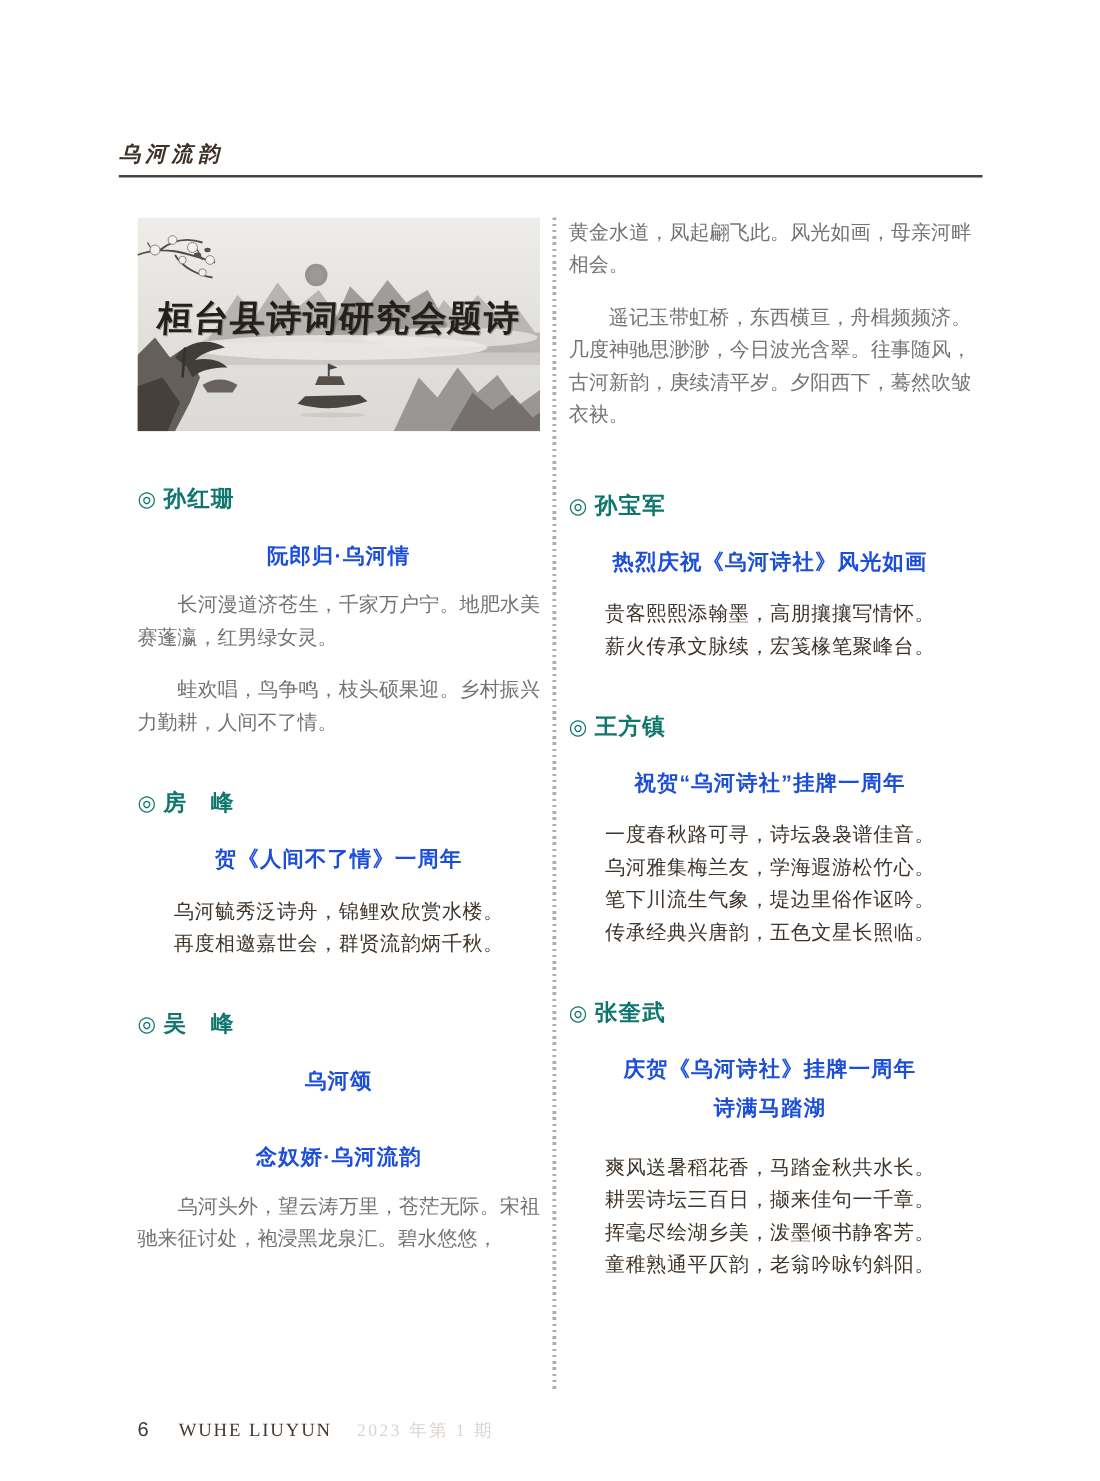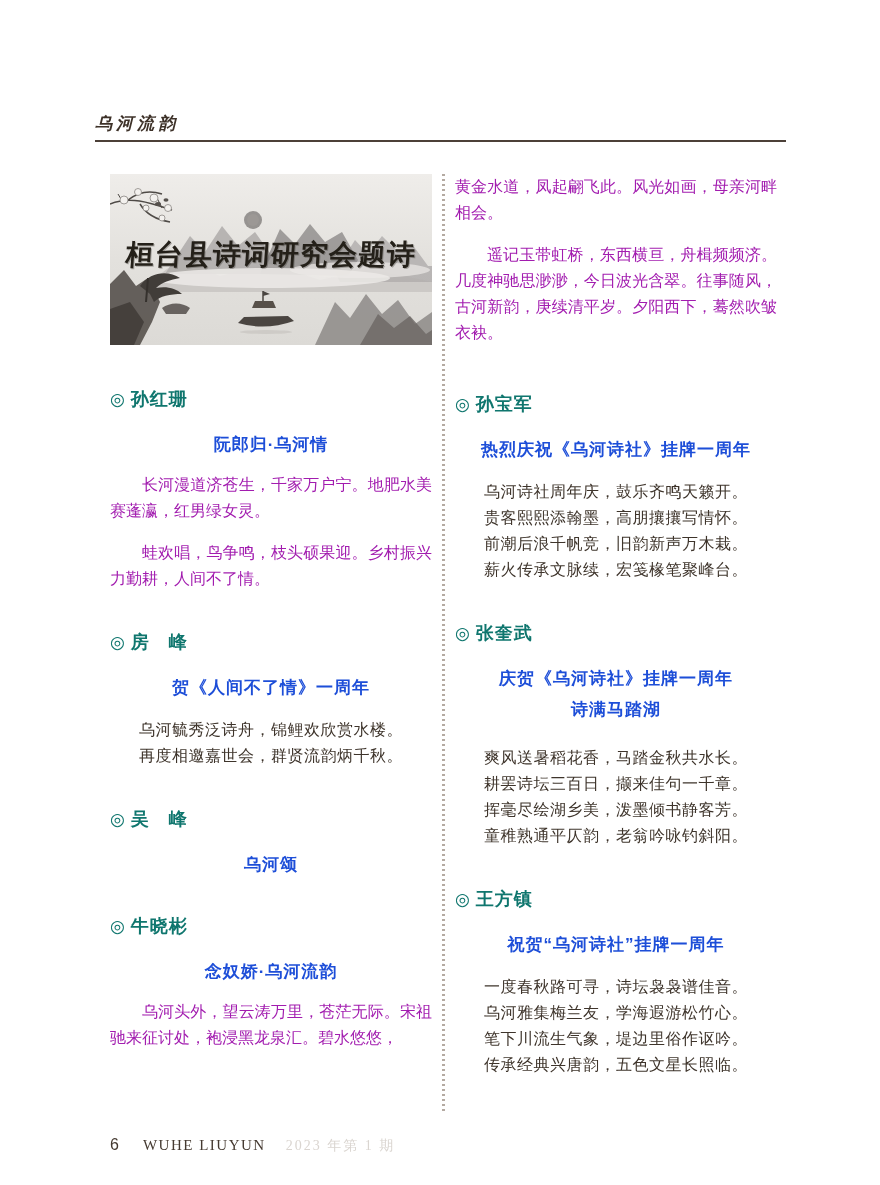--- a/index.html
+++ b/index.html
@@ -28,21 +28,21 @@
   .poem-section{margin-top:38px;}
   .col-left .poem-section:first-of-type{margin-top:0;}
   .col-right .poem-section:first-of-type{margin-top:46px;}
   .author{margin:0;font-size:18px;font-weight:bold;color:#0f766e;letter-spacing:1px;}
   .author .marker{margin-right:5px;font-size:17px;font-weight:normal;}
   .poem-title{
     margin:22px 0 0 0;text-align:center;font-size:17px;font-weight:bold;color:#1d4ed8;
     font-family:"Liberation Sans",sans-serif;letter-spacing:1px;
   }
   .poem-title.second{margin-top:8px;}
-  .body-para{margin:16px 0 0 0;font-size:16px;line-height:26px;text-align:justify;text-indent:2em;color:#a21caf;}
+  .body-para{margin:16px 0 0 0;font-size:16px;line-height:26px;text-align:justify;text-indent:2em;color:#737373;}
   .body-para.no-indent{margin-top:0;text-indent:0;}
   .poem-lines{margin-top:18px;text-align:center;}
   .poem-line{font-size:16px;line-height:26px;letter-spacing:0.5px;color:#3e342b;}
   
   .footer{position:absolute;left:110px;top:1092px;display:flex;align-items:baseline;}
   .page-num{font-family:"Liberation Sans",sans-serif;font-size:16px;color:#43382f;}
   .journal-latin{margin-left:24px;font-size:15px;letter-spacing:1.5px;color:#453a31;text-align:center;}
   .issue{margin-left:20px;font-size:14px;letter-spacing:2px;color:#dad5d0;}
 </style>
 </head>
@@ -138,68 +138,65 @@
           <div class="poem-line">再度相邀嘉世会，群贤流韵炳千秋。</div>
         </div>
       </section>
 
       <section class="poem-section">
         <h3 class="author"><span class="marker">◎</span><span>吴　峰</span></h3>
         <h4 class="poem-title">乌河颂</h4>
       </section>
 
       <section class="poem-section">
-        <h3 class="author"><span class="marker">◎</span><span>牛晓彬</span></h3>
         <h4 class="poem-title">念奴娇·乌河流韵</h4>
         <p class="body-para">乌河头外，望云涛万里，苍茫无际。宋祖驰来征讨处，袍浸黑龙泉汇。碧水悠悠，</p>
       </section>
 
     </div>
 
     <div class="divider"></div>
 
     <div class="col col-right">
 
       <p class="body-para no-indent">黄金水道，凤起翩飞此。风光如画，母亲河畔相会。</p>
       <p class="body-para">遥记玉带虹桥，东西横亘，舟楫频频济。几度神驰思渺渺，今日波光含翠。往事随风，古河新韵，庚续清平岁。夕阳西下，蓦然吹皱衣袂。</p>
 
       <section class="poem-section">
         <h3 class="author"><span class="marker">◎</span><span>孙宝军</span></h3>
-        <h4 class="poem-title">热烈庆祝《乌河诗社》挂牌一周年</h4>
+        <h4 class="poem-title">热烈庆祝《乌河诗社》风光如画</h4>
         <div class="poem-lines">
-          <div class="poem-line">乌河诗社周年庆，鼓乐齐鸣天籁开。</div>
           <div class="poem-line">贵客熙熙添翰墨，高朋攘攘写情怀。</div>
-          <div class="poem-line">前潮后浪千帆竞，旧韵新声万木栽。</div>
           <div class="poem-line">薪火传承文脉续，宏笺椽笔聚峰台。</div>
+        </div>
+      </section>
+
+      <section class="poem-section">
+        <h3 class="author"><span class="marker">◎</span><span>王方镇</span></h3>
+        <h4 class="poem-title">祝贺“乌河诗社”挂牌一周年</h4>
+        <div class="poem-lines">
+          <div class="poem-line">一度春秋路可寻，诗坛袅袅谱佳音。</div>
+          <div class="poem-line">乌河雅集梅兰友，学海遐游松竹心。</div>
+          <div class="poem-line">笔下川流生气象，堤边里俗作讴吟。</div>
+          <div class="poem-line">传承经典兴唐韵，五色文星长照临。</div>
         </div>
       </section>
 
       <section class="poem-section">
         <h3 class="author"><span class="marker">◎</span><span>张奎武</span></h3>
         <h4 class="poem-title">庆贺《乌河诗社》挂牌一周年</h4>
         <h4 class="poem-title second">诗满马踏湖</h4>
         <div class="poem-lines" style="margin-top:24px;">
           <div class="poem-line">爽风送暑稻花香，马踏金秋共水长。</div>
           <div class="poem-line">耕罢诗坛三百日，撷来佳句一千章。</div>
           <div class="poem-line">挥毫尽绘湖乡美，泼墨倾书静客芳。</div>
           <div class="poem-line">童稚熟通平仄韵，老翁吟咏钓斜阳。</div>
         </div>
       </section>
 
-      <section class="poem-section">
-        <h3 class="author"><span class="marker">◎</span><span>王方镇</span></h3>
-        <h4 class="poem-title">祝贺“乌河诗社”挂牌一周年</h4>
-        <div class="poem-lines">
-          <div class="poem-line">一度春秋路可寻，诗坛袅袅谱佳音。</div>
-          <div class="poem-line">乌河雅集梅兰友，学海遐游松竹心。</div>
-          <div class="poem-line">笔下川流生气象，堤边里俗作讴吟。</div>
-          <div class="poem-line">传承经典兴唐韵，五色文星长照临。</div>
-        </div>
-      </section>
-
     </div>
   </main>
 
   <footer class="footer">
     <span class="page-num">6</span>
     <span class="journal-latin">WUHE LIUYUN</span>
     <span class="issue">2023 年第 1 期</span>
   </footer>
 
 </div>

